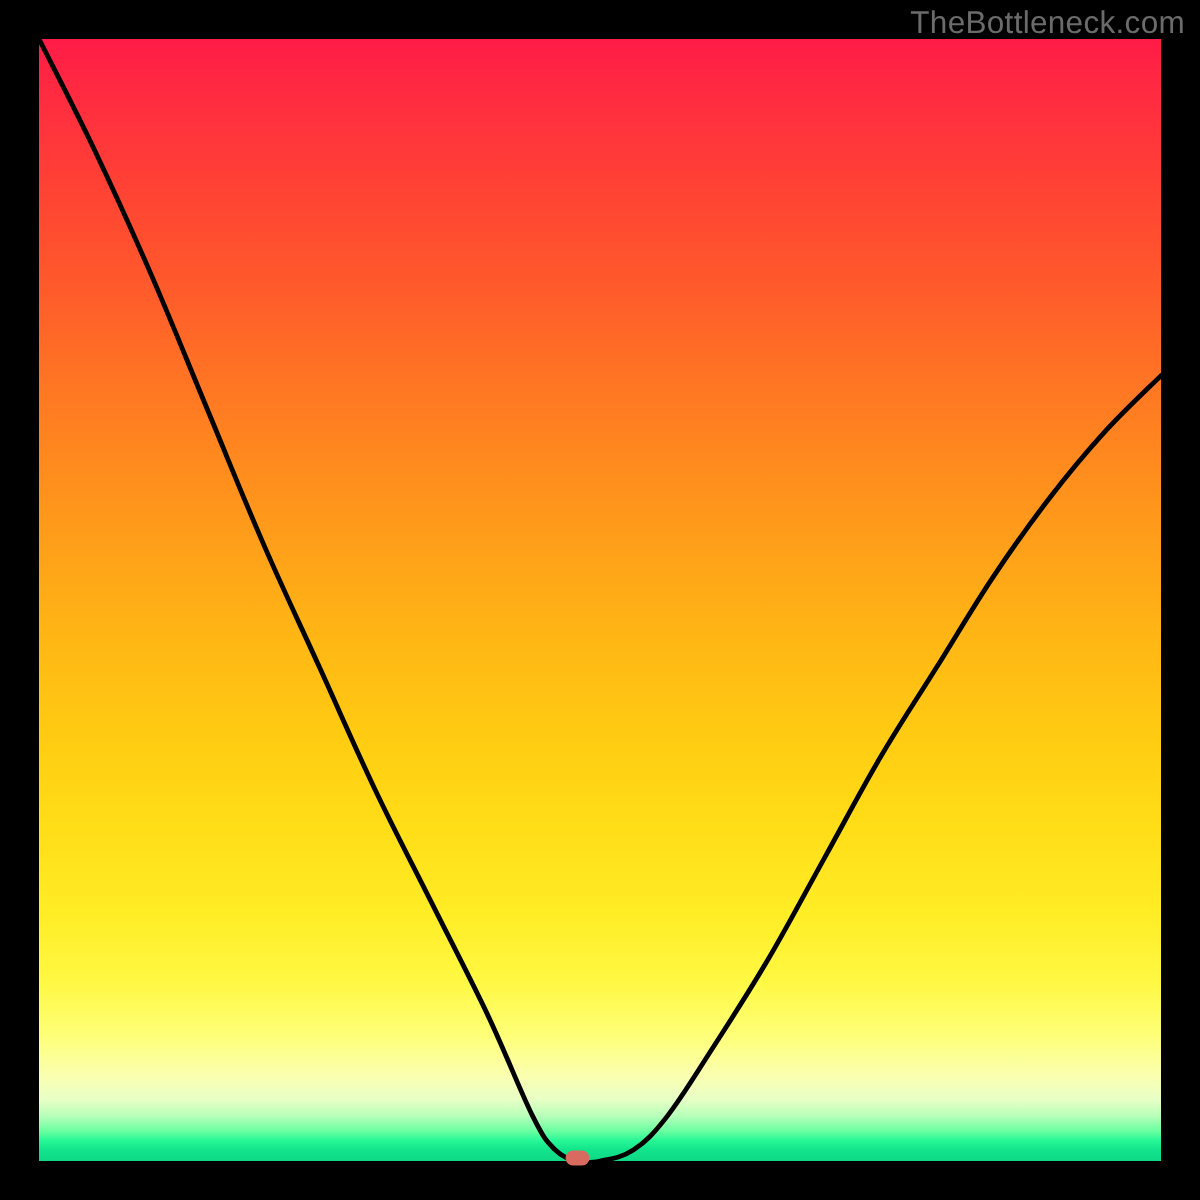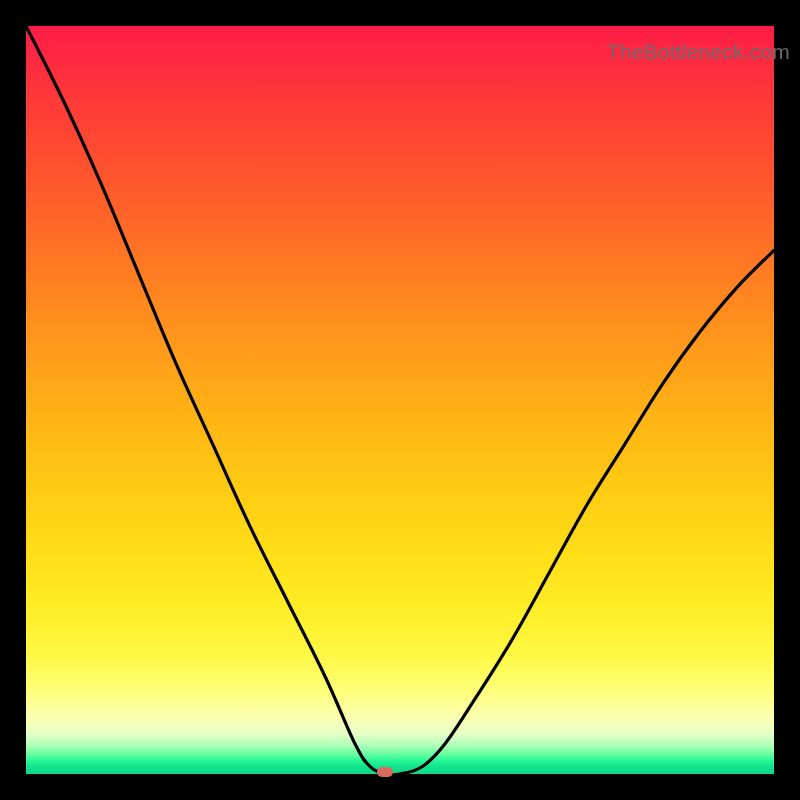--- a/index.html
+++ b/index.html
@@ -41,21 +41,20 @@
     );
   }
   .watermark {
     position: absolute;
     top: 4px;
     right: 10px;
     color: #6b6b6b;
     font-size: 21px;
     font-weight: 500;
     letter-spacing: 0.2px;
-    margin-top: 36px;
   }
   svg.curve {
     position: absolute;
     left: 0;
     top: 0;
     width: 748px;
     height: 748px;
     pointer-events: none;
   }
   .marker {

